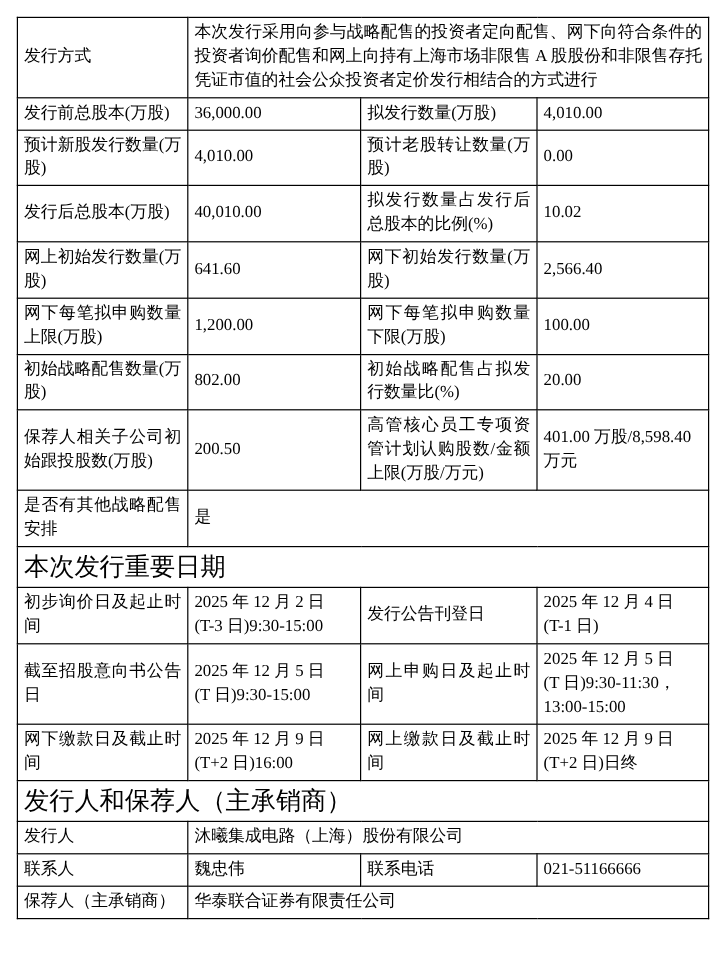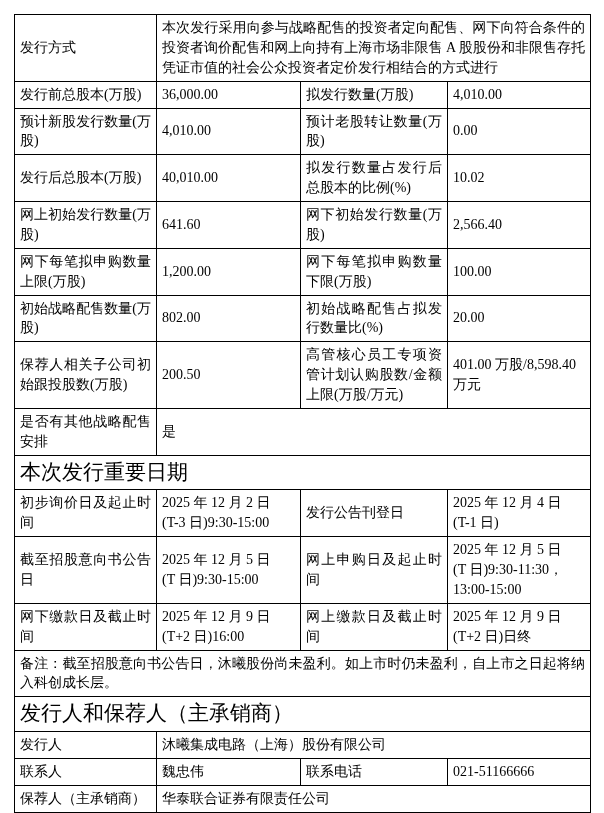--- a/index.html
+++ b/index.html
@@ -125,23 +125,20 @@
 13:00-15:00</td>
         </tr>
         <tr>
           <td class="j">网下缴款日及截止时间</td>
           <td>2025 年 12 月 9 日
 (T+2 日)16:00</td>
           <td class="j">网上缴款日及截止时间</td>
           <td>2025 年 12 月 9 日
 (T+2 日)日终</td>
         </tr>
-        <tr>
-          <td colspan="4" class="j">备注：截至招股意向书公告日，沐曦股份尚未盈利。如上市时仍未盈利，自上市之日起将纳入科创成长层。</td>
-        </tr>
         <tr class="header-row">
           <td colspan="4">发行人和保荐人（主承销商）</td>
         </tr>
         <tr>
           <td class="j">发行人</td>
           <td colspan="3">沐曦集成电路（上海）股份有限公司</td>
         </tr>
         <tr>
           <td class="j">联系人</td>
           <td>魏忠伟</td>

